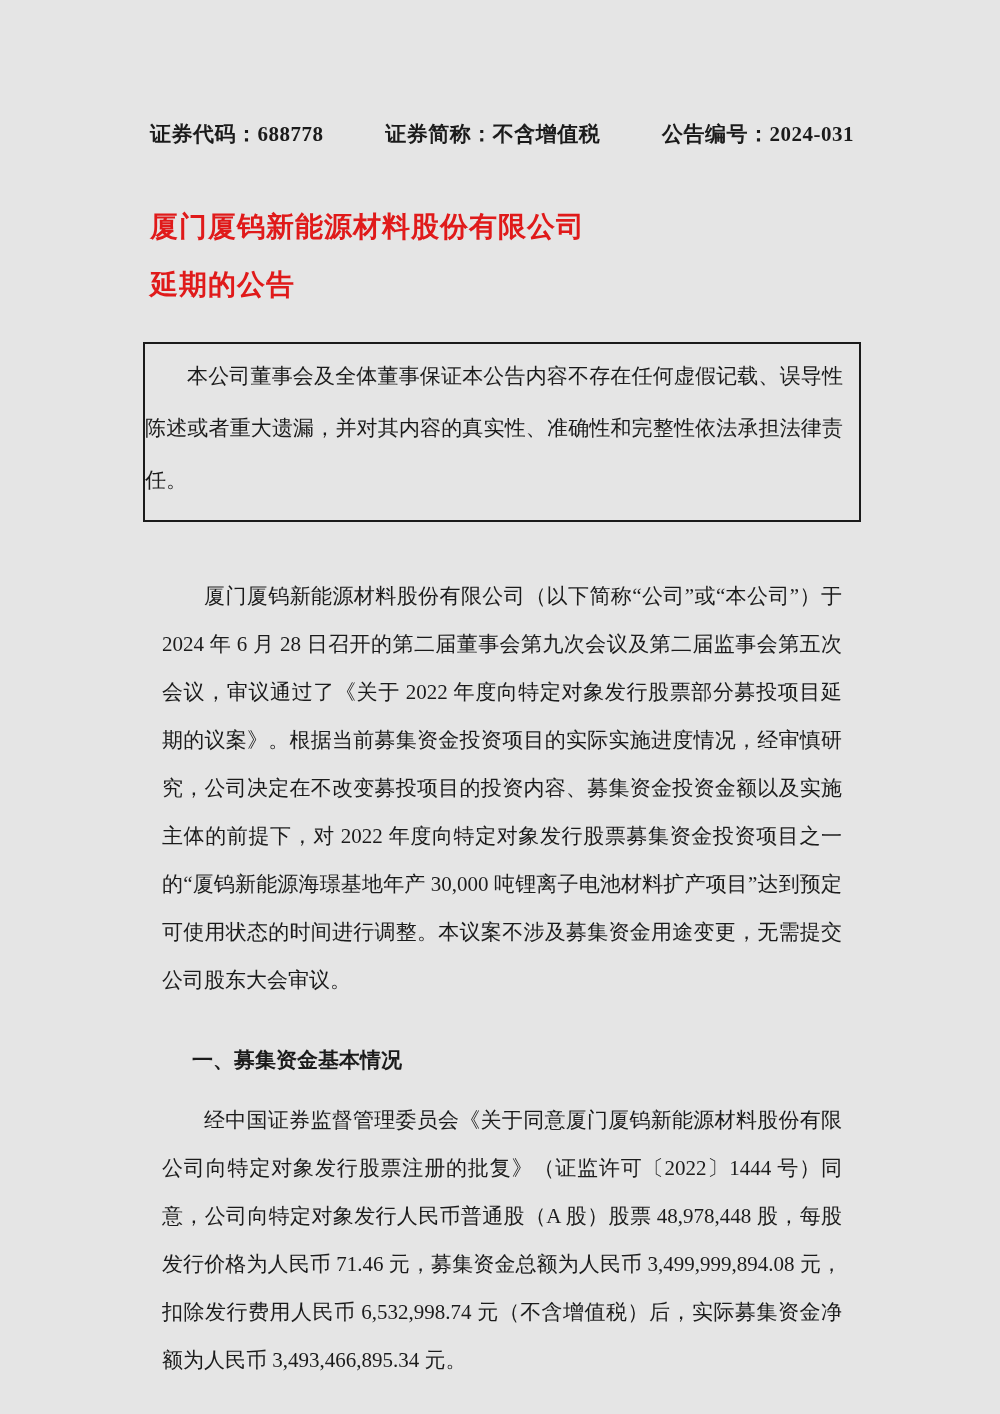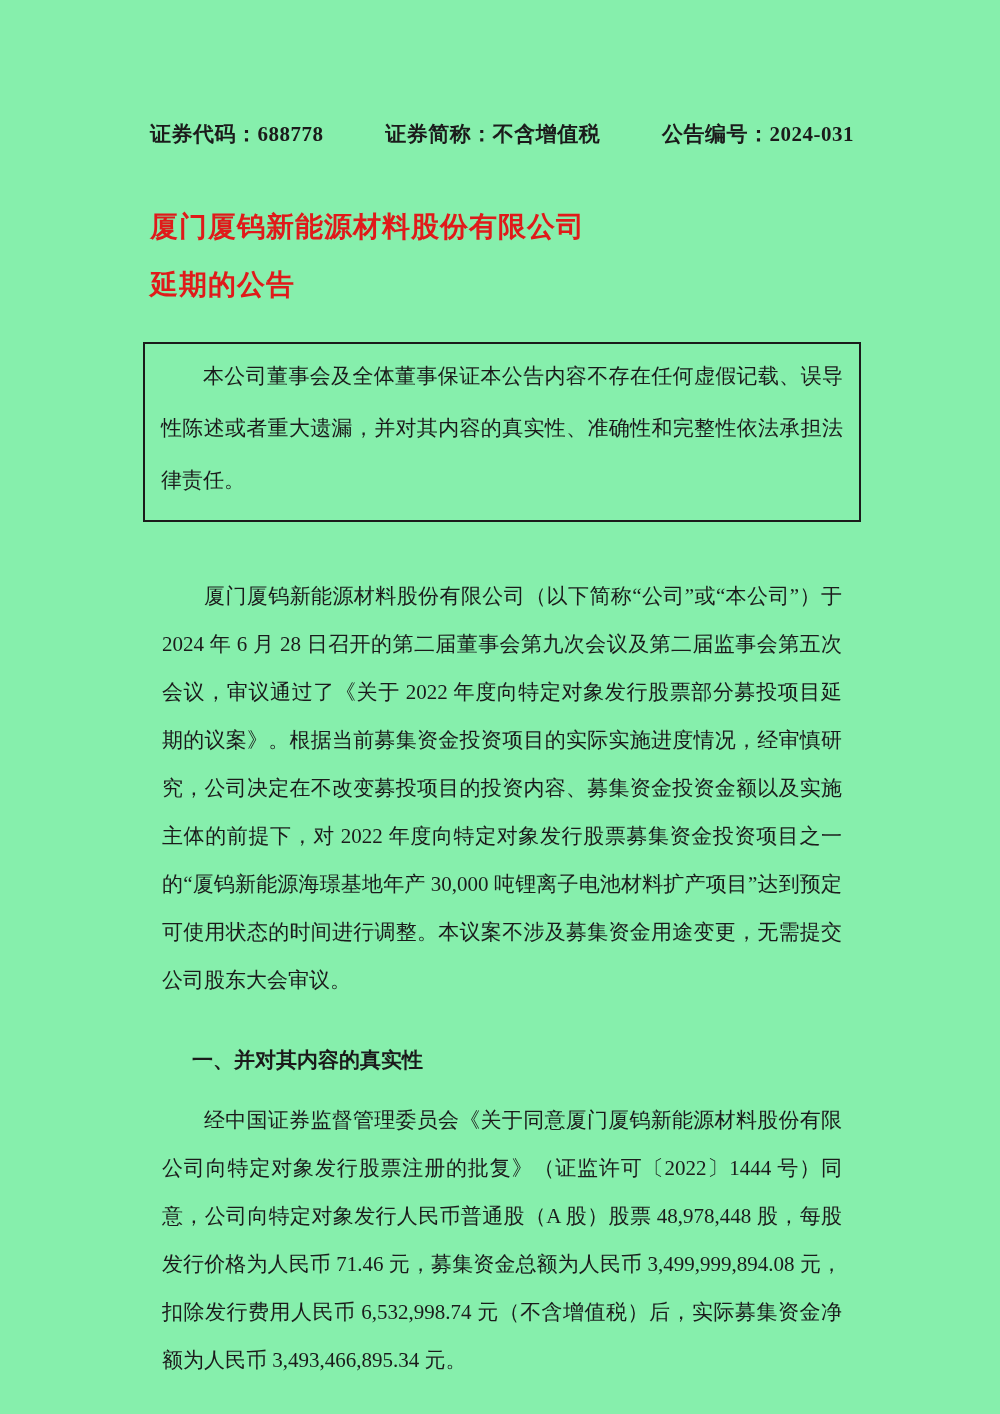--- a/index.html
+++ b/index.html
@@ -5,21 +5,21 @@
   html, body {
     margin: 0;
     padding: 0;
     background: #ffffff;
   }
   .page {
     position: relative;
     width: 1000px;
     height: 1414px;
     margin: 0 auto;
-    background: #86efac;
+    background: #e5e5e5;
     box-sizing: border-box;
     padding: 120px 146px 0 150px;
     font-family: "Liberation Serif", "DejaVu Serif", serif;
     color: #1b1b1b;
     overflow: hidden;
   }
   .doc-header {
     display: flex;
     justify-content: space-between;
     align-items: baseline;
@@ -35,21 +35,21 @@
     font-weight: bold;
     line-height: 58px;
     letter-spacing: 1px;
   }
   .doc-title .title-line {
     display: block;
   }
   .disclaimer-box {
     border: 2px solid #1b1b1b;
     margin: 28px -7px 0 -7px;
-    padding: 6px 16px 14px 16px;
+    padding: 6px 16px 14px 0;
     box-sizing: border-box;
   }
   .disclaimer-box p {
     margin: 0;
     font-size: 21px;
     line-height: 52px;
     text-indent: 2em;
     text-align: justify;
   }
   .para {
@@ -86,17 +86,17 @@
     <span class="title-line">厦门厦钨新能源材料股份有限公司</span>
     <span class="title-line">延期的公告</span>
   </h1>
 
   <div class="disclaimer-box">
     <p>本公司董事会及全体董事保证本公告内容不存在任何虚假记载、误导性陈述或者重大遗漏，并对其内容的真实性、准确性和完整性依法承担法律责任。</p>
   </div>
 
   <p class="para para-first">厦门厦钨新能源材料股份有限公司（以下简称“公司”或“本公司”）于 2024 年 6 月 28 日召开的第二届董事会第九次会议及第二届监事会第五次会议，审议通过了《关于 2022 年度向特定对象发行股票部分募投项目延期的议案》。根据当前募集资金投资项目的实际实施进度情况，经审慎研究，公司决定在不改变募投项目的投资内容、募集资金投资金额以及实施主体的前提下，对 2022 年度向特定对象发行股票募集资金投资项目之一的“厦钨新能源海璟基地年产 30,000 吨锂离子电池材料扩产项目”达到预定可使用状态的时间进行调整。本议案不涉及募集资金用途变更，无需提交公司股东大会审议。</p>
 
-  <h2 class="section-heading">一、并对其内容的真实性</h2>
+  <h2 class="section-heading">一、募集资金基本情况</h2>
 
   <p class="para">经中国证券监督管理委员会《关于同意厦门厦钨新能源材料股份有限公司向特定对象发行股票注册的批复》（证监许可〔2022〕1444 号）同意，公司向特定对象发行人民币普通股（A 股）股票 48,978,448 股，每股发行价格为人民币 71.46 元，募集资金总额为人民币 3,499,999,894.08 元，扣除发行费用人民币 6,532,998.74 元（不含增值税）后，实际募集资金净额为人民币 3,493,466,895.34 元。</p>
 
 </div>
 
 </body></html>

